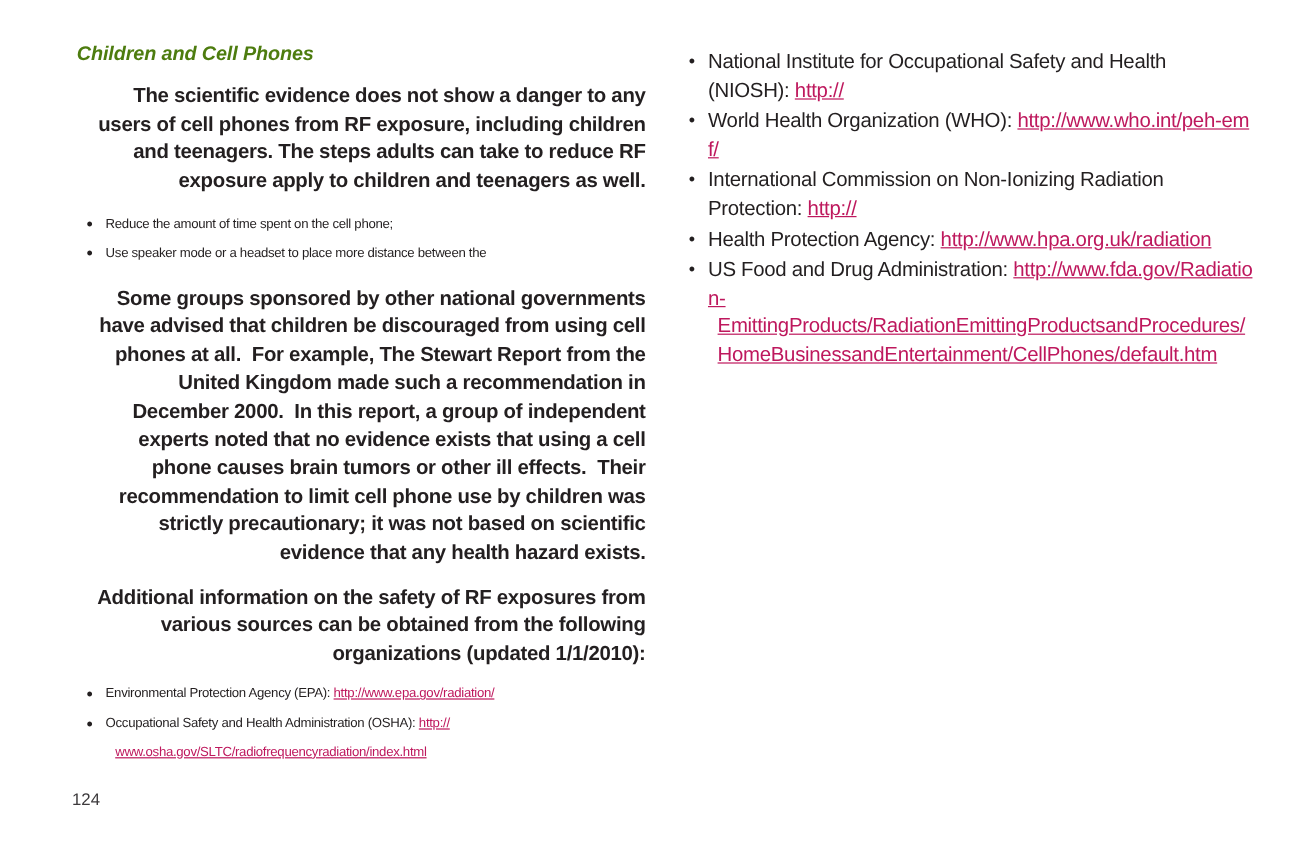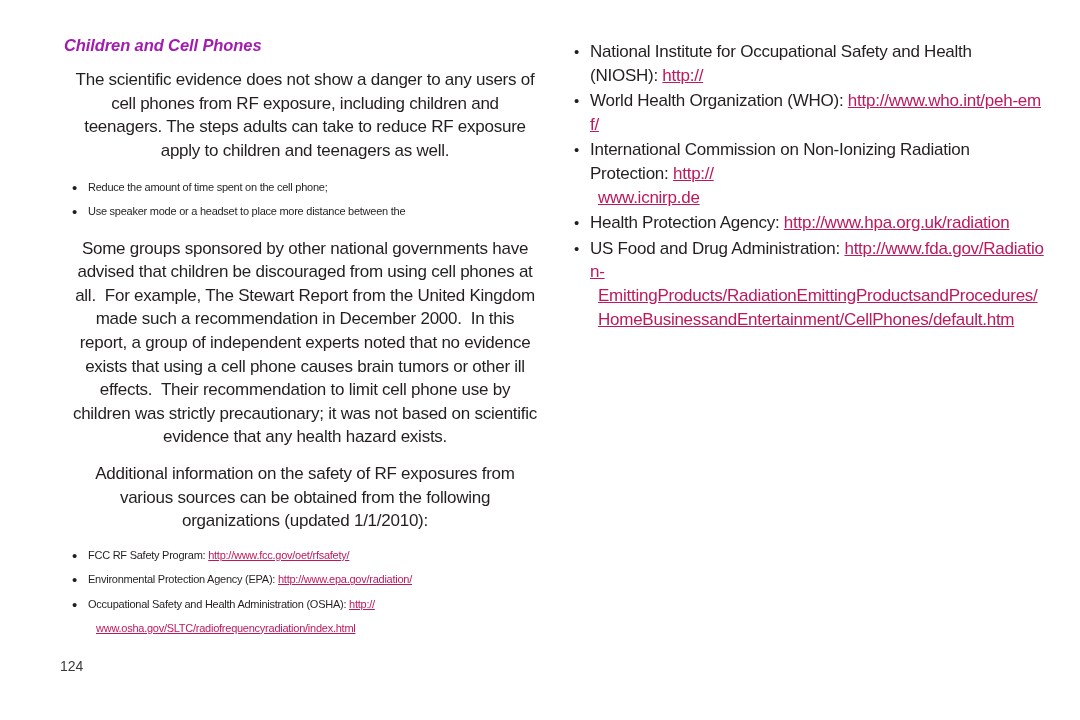--- a/index.html
+++ b/index.html
@@ -38,35 +38,36 @@
     flex: 0 0 470px;
     margin-left: 36px;
     padding-top: 4px;
   }
 
   
   .section-heading {
     font-size: 16.5px;
     font-weight: bold;
     font-style: italic;
-    color: #a21caf;
+    color: #4d7c0f;
     letter-spacing: -0.1px;
     margin: 0 0 14px 4px;
     line-height: 1.1;
   }
 
   
   .para {
     font-size: 17px;
     line-height: 23.6px;
     margin: 0 0 13px 0;
     padding-left: 12px;
-    text-align: center;
+    text-align: right;
     letter-spacing: -0.25px;
     white-space: pre-wrap;
+    font-weight: bold;
   }
   .para.tight {
     margin-bottom: 11px;
   }
 
   
   .bullets {
     list-style: none;
     margin: 0 0 13px 0;
     padding: 0 0 0 12px;
@@ -158,23 +159,20 @@
         <span>Use speaker mode or a headset to place more distance between the</span>
       </li>
     </ul>
 
     <p class="para">Some groups sponsored by other national governments have advised that children be discouraged from using cell phones at all.  For example, The Stewart Report from the United Kingdom made such a recommendation in December 2000.  In this report, a group of independent experts noted that no evidence exists that using a cell phone causes brain tumors or other ill effects.  Their recommendation to limit cell phone use by children was strictly precautionary; it was not based on scientific evidence that any health hazard exists.</p>
 
     <p class="para tight">Additional information on the safety of RF exposures from various sources can be obtained from the following organizations (updated 1/1/2010):</p>
 
     <ul class="bullets">
       <li>
-        <span>FCC RF Safety Program: </span><a class="link" href="#">http://www.fcc.gov/oet/rfsafety/</a>
-      </li>
-      <li>
         <span>Environmental Protection Agency (EPA): </span><a class="link" href="#">http://www.epa.gov/radiation/</a>
       </li>
       <li>
         <span>Occupational Safety and Health Administration (OSHA): </span><a class="link" href="#">http://</a>
         <a class="link cont" href="#">www.osha.gov/SLTC/radiofrequencyradiation/index.html</a>
       </li>
     </ul>
 
     <div class="page-number">124</div>
   </div>
@@ -185,21 +183,20 @@
       <li>
         <span>National Institute for Occupational Safety and Health (NIOSH): </span><a class="link" href="#">http://</a>
       </li>
 
       <li>
         <span>World Health Organization (WHO): </span><a class="link" href="#">http://www.who.int/peh-emf/</a>
       </li>
 
       <li>
         <span>International Commission on Non-Ionizing Radiation Protection: </span><a class="link" href="#">http://</a>
-        <a class="link cont" href="#">www.icnirp.de</a>
       </li>
 
       <li>
         <span>Health Protection Agency: </span><a class="link" href="#">http://www.hpa.org.uk/radiation</a>
       </li>
 
       <li>
         <span>US Food and Drug Administration: </span><a class="link" href="#">http://www.fda.gov/Radiation-</a>
         <a class="link cont" href="#">EmittingProducts/RadiationEmittingProductsandProcedures/</a>
         <a class="link cont" href="#">HomeBusinessandEntertainment/CellPhones/default.htm</a>

